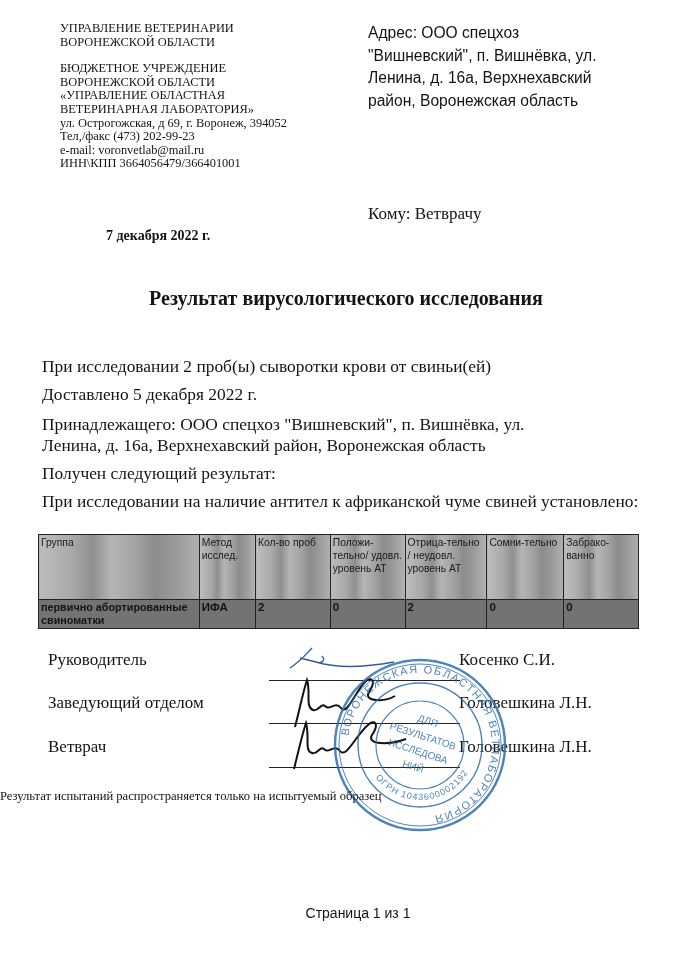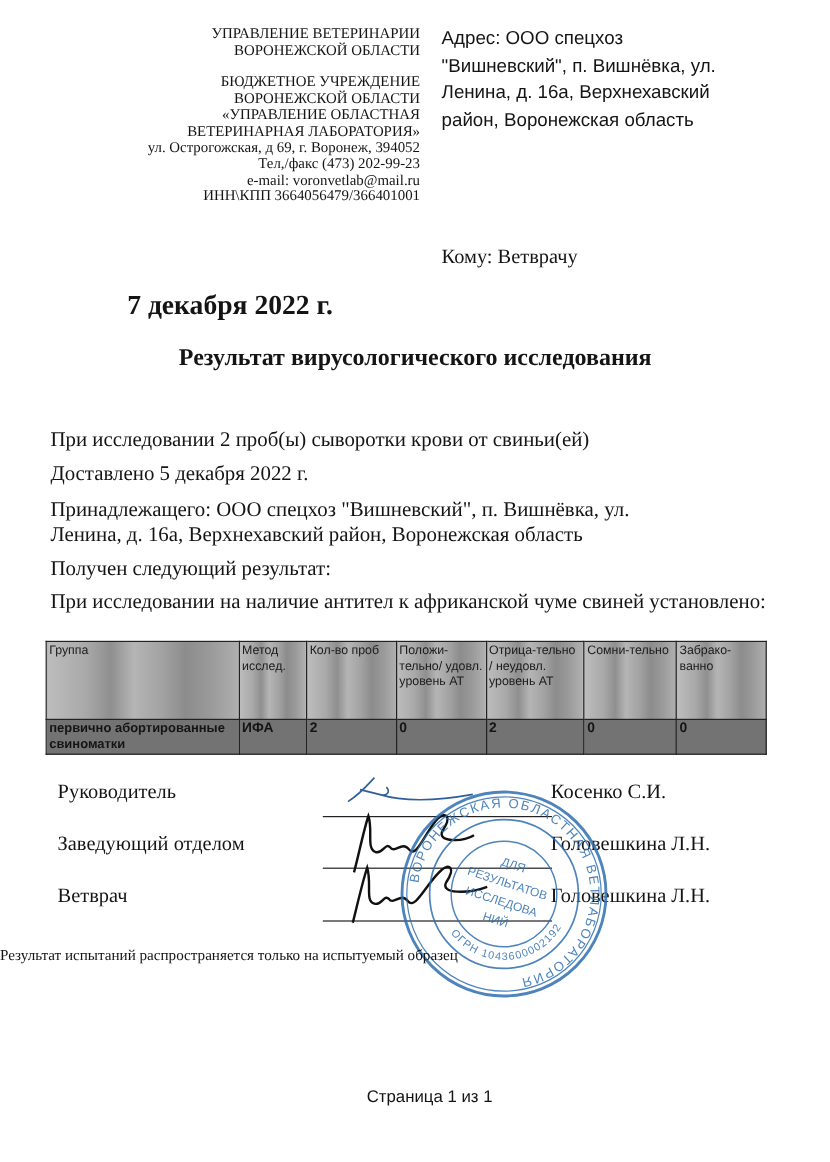--- a/index.html
+++ b/index.html
@@ -1,25 +1,25 @@
 <!DOCTYPE html>
 <html><head>
 <meta charset="utf-8">
 <style>
   html, body { margin: 0; padding: 0; background: #ffffff; }
   body { width: 692px; height: 968px; position: relative; overflow: hidden; color: #141414; }
   .serif { font-family: "Liberation Serif", "DejaVu Serif", serif; }
   .sans { font-family: "Liberation Sans", "DejaVu Sans", sans-serif; }
 
-  #org-header { position: absolute; left: 60px; top: 22px; width: 290px; text-align: right; font-size: 12.4px; line-height: 13.6px; }
+  #org-header { position: absolute; left: 60px; top: 22px; width: 290px; text-align: left; font-size: 12.4px; line-height: 13.6px; }
   #org-header .gap { height: 13px; }
 
   #address-block { position: absolute; left: 368px; top: 22px; width: 280px; font-size: 15.6px; line-height: 22.5px; }
   #recipient { position: absolute; left: 368px; top: 204px; font-size: 17px; }
-  #date { position: absolute; left: 106px; top: 242px; font-size: 23px; font-weight: bold; }
+  #date { position: absolute; left: 106px; top: 228px; font-size: 14px; font-weight: bold; }
 
   #title { position: absolute; left: 0; top: 286px; width: 692px; text-align: center; font-size: 20px; font-weight: bold; line-height: 24px; }
 
   .para { position: absolute; left: 42px; font-size: 17.4px; line-height: 21px; }
   #p1 { top: 356px; }
   #p2 { top: 384px; }
   #p3 { top: 414px; }
   #p4 { top: 463px; }
   #p5 { top: 491px; width: 620px; }
 

